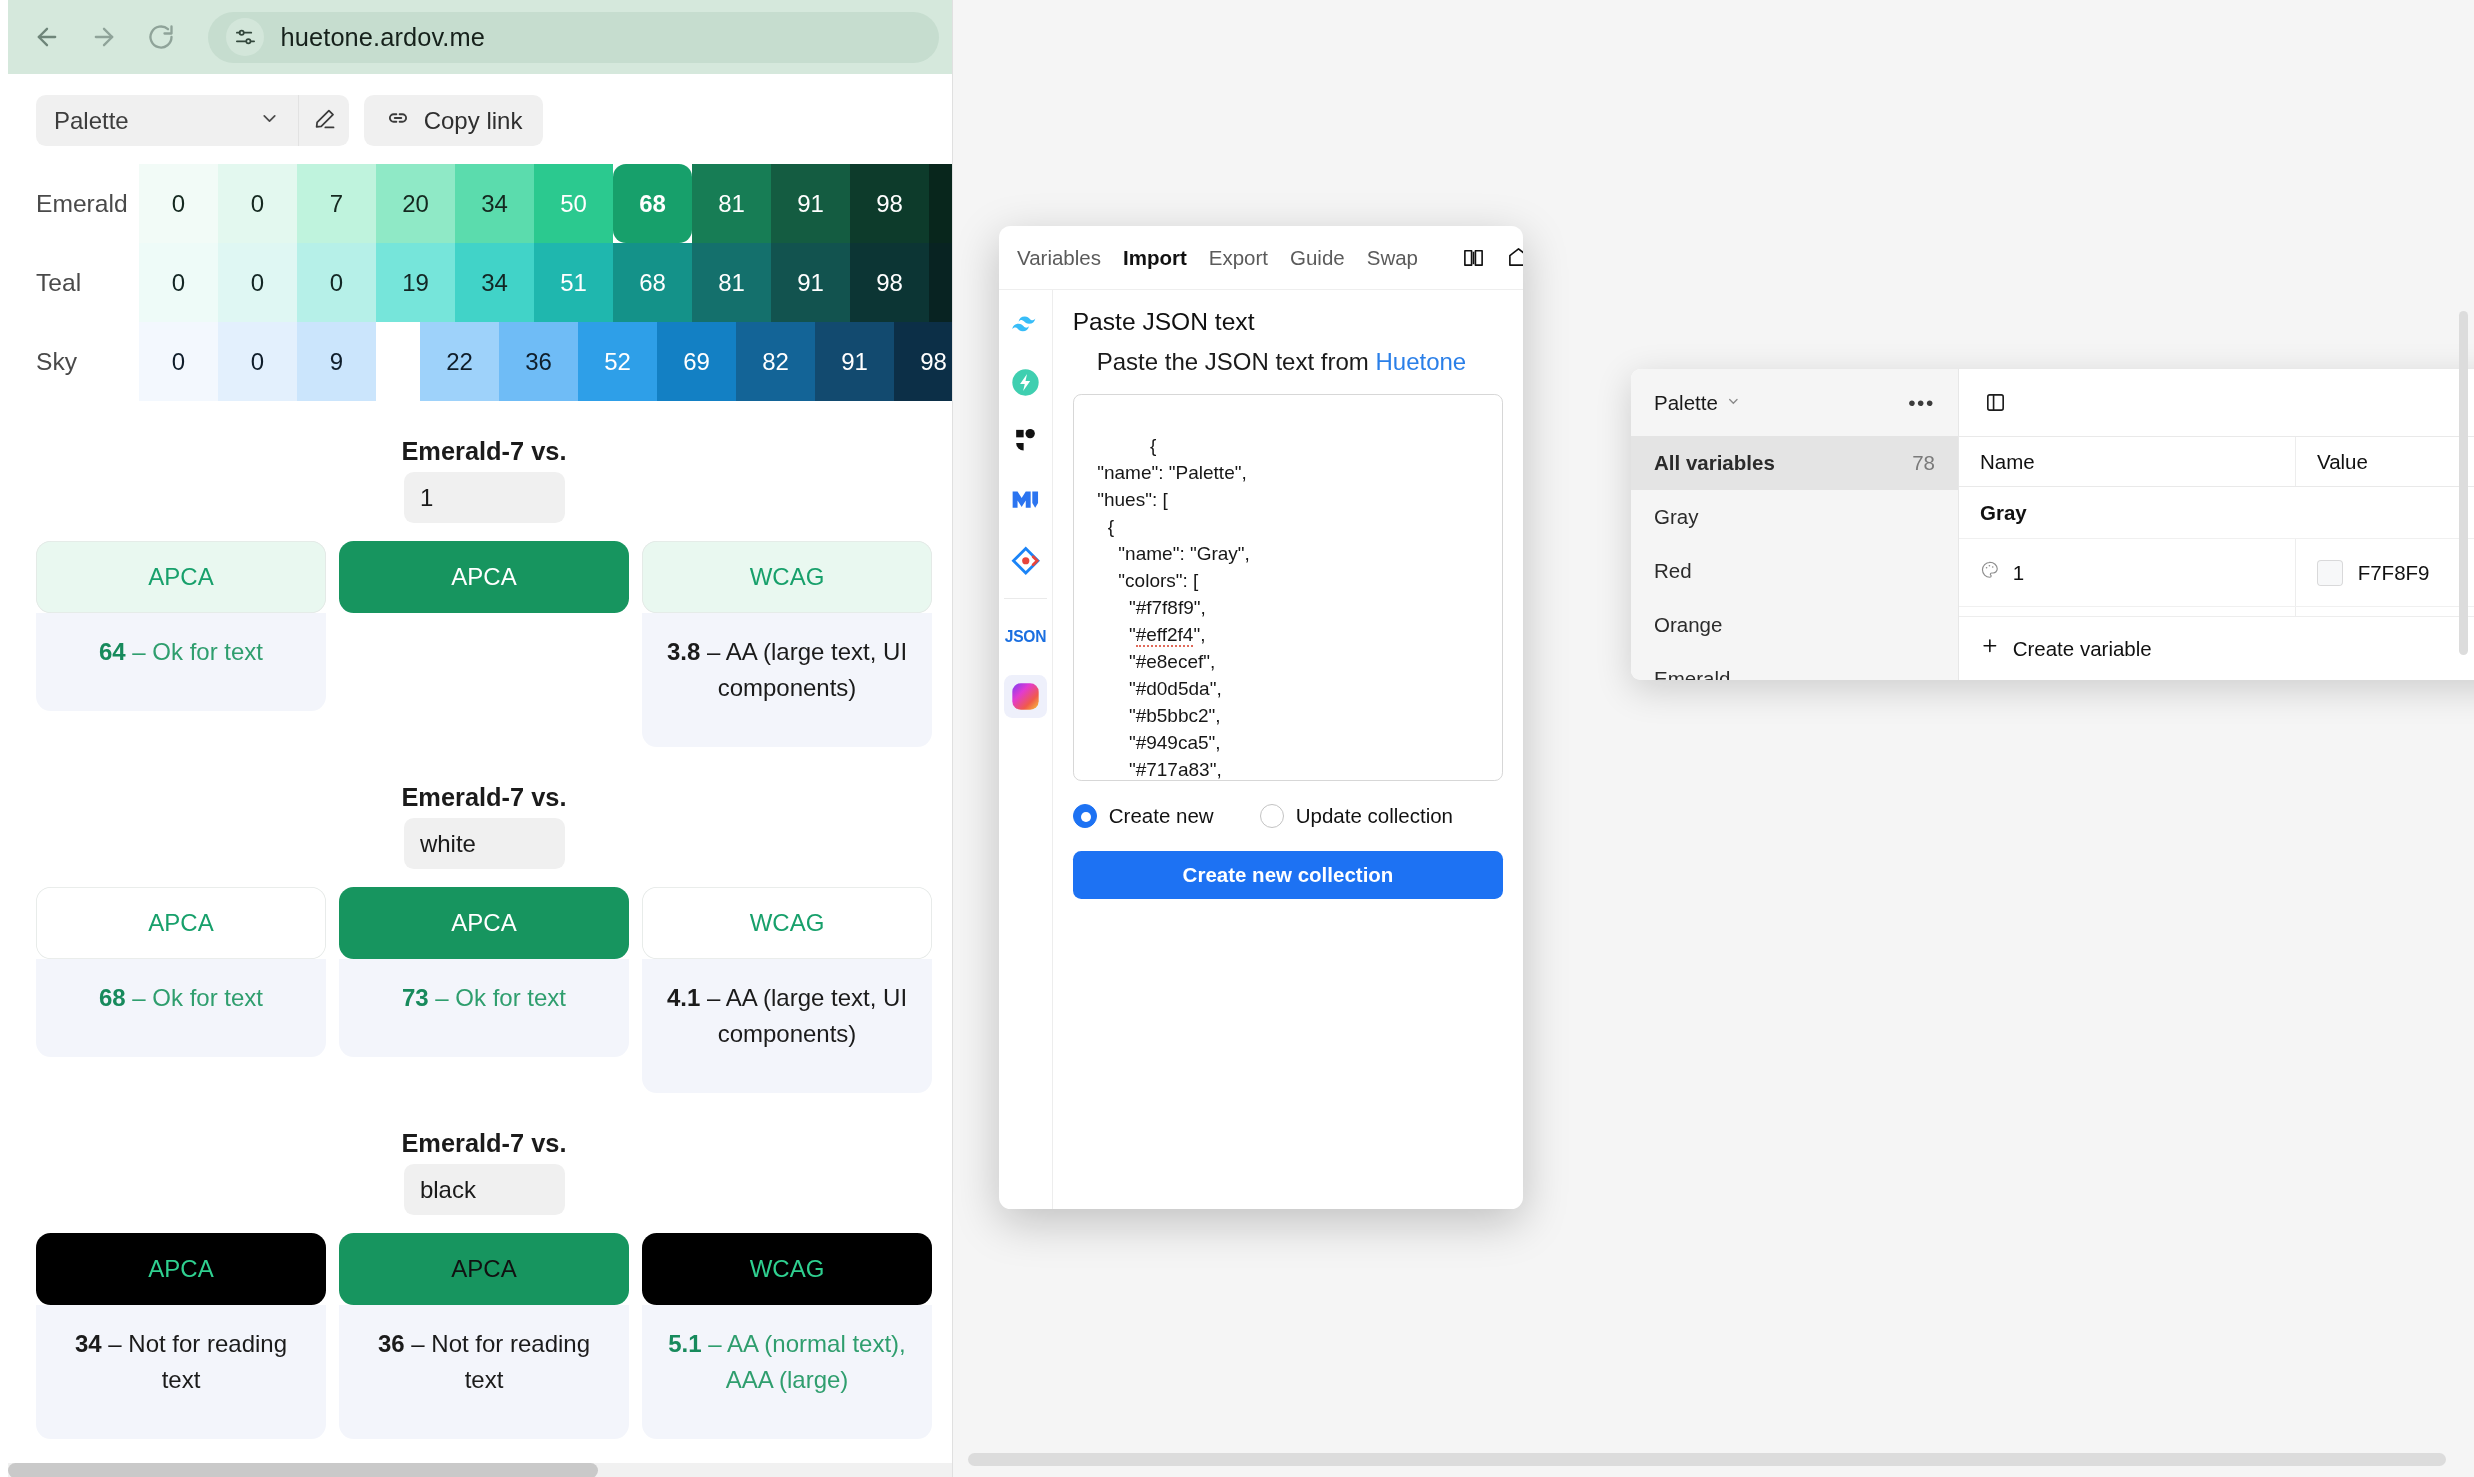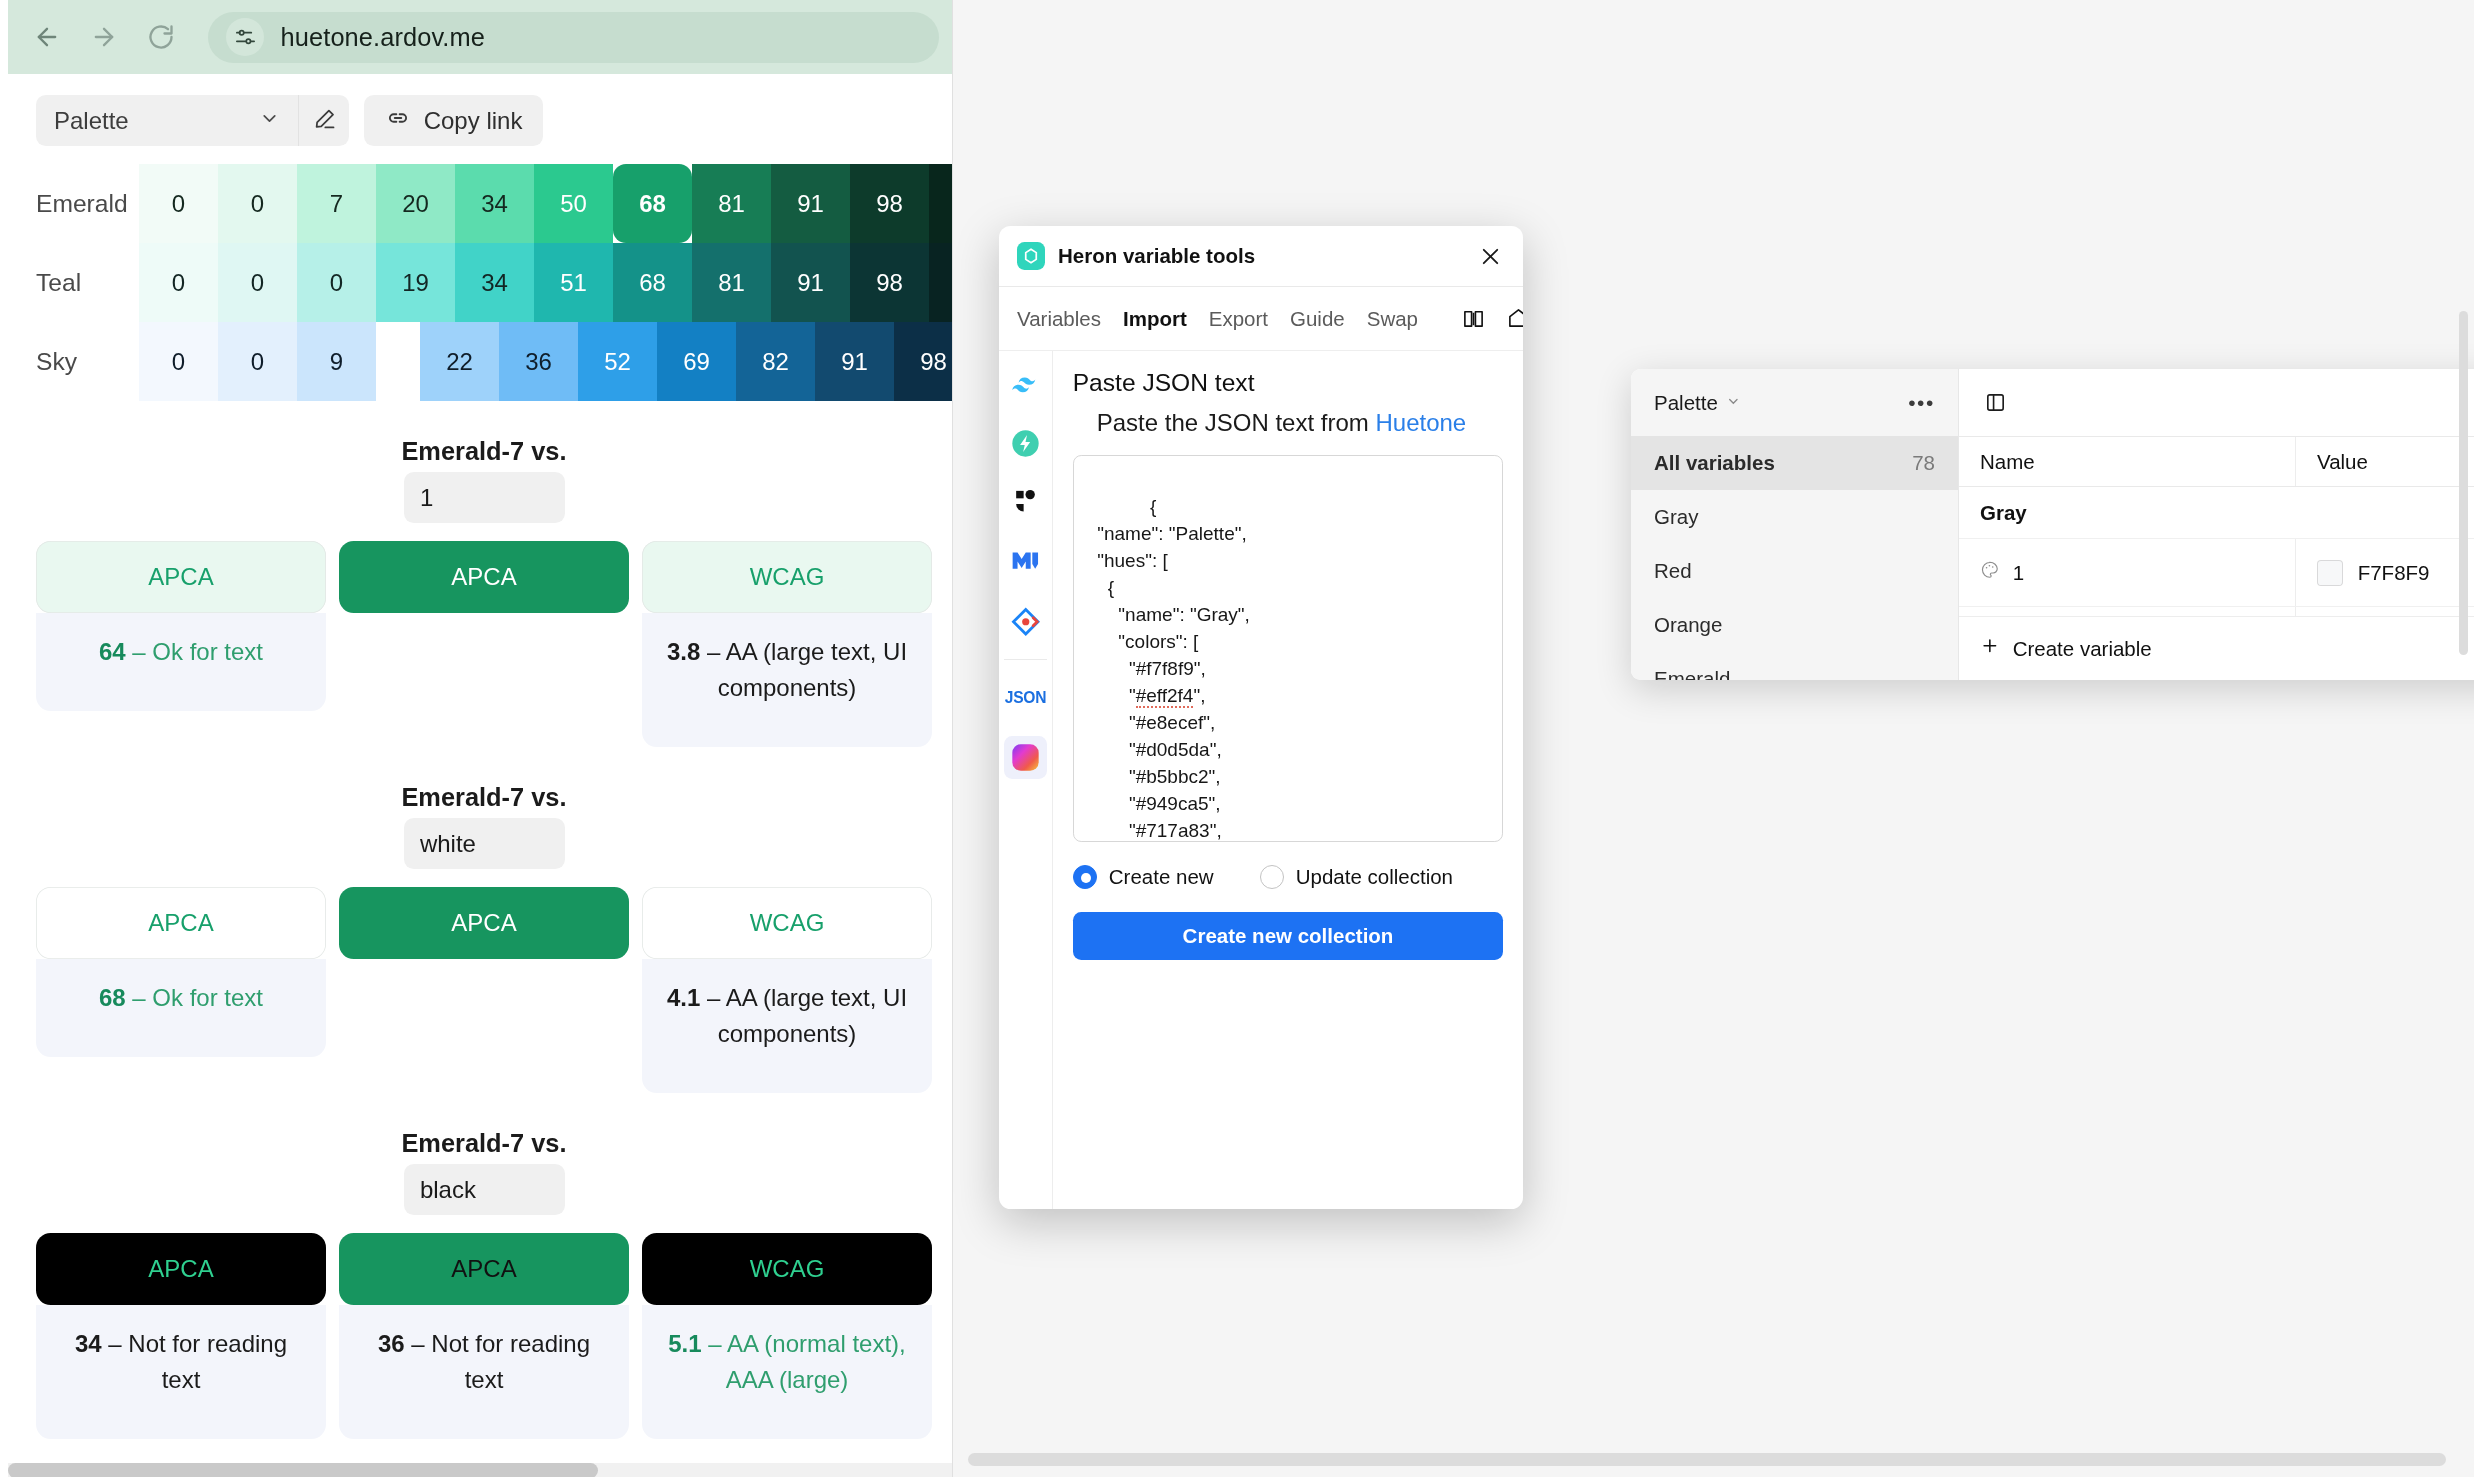--- a/index.html
+++ b/index.html
@@ -333,20 +333,21 @@
               <span class="label">Emerald-7 vs.</span>
               <div class="cmp-input">white</div>
             </div>
             <div class="cmp-cards">
               <div class="cmp-card">
                 <div class="cmp-head" style="background: rgb(255, 255, 255); color: rgb(23, 160, 107); box-shadow: rgb(227, 231, 229) 0px 0px 0px 0.8px inset;">APCA</div>
                 <div class="cmp-body"><b style="color: rgb(23, 138, 92);">68</b><span style="color: rgb(47, 158, 110);"> – Ok for text</span></div>
               </div>
               <div class="cmp-card">
                 <div class="cmp-head" style="background: rgb(23, 149, 95); color: rgb(255, 255, 255);">APCA</div>
+                <div class="cmp-body"><b style="color: rgb(23, 138, 92);">73</b><span style="color: rgb(47, 158, 110);"> – Ok for text</span></div>
               </div>
               <div class="cmp-card">
                 <div class="cmp-head" style="background: rgb(255, 255, 255); color: rgb(23, 160, 107); box-shadow: rgb(227, 231, 229) 0px 0px 0px 0.8px inset;">WCAG</div>
                 <div class="cmp-body"><b style="color: rgb(27, 27, 27);">4.1</b><span style="color: rgb(27, 27, 27);"> – AA (large text, UI components)</span></div>
               </div>
             </div>
           </div>
           <div class="cmp-block">
             <div class="cmp-title">
               <span class="label">Emerald-7 vs.</span>
@@ -379,33 +380,20 @@
       <div class="browser-scroll-h">
           <i></i>
         </div>
     </div>
   </div>
 
   <div class="figma-window">
     <div class="figma-canvas"></div>
 
     <div class="plugin-modal">
-      <div class="plugin-titlebar">
-        <span class="plugin-logo">
-          <svg width="18" height="18" viewBox="0 0 24 24" fill="none" stroke="#ffffff" stroke-width="2.3">
-              <path d="M12 3l7 4.5v9L12 21l-7-4.5v-9z"></path>
-            </svg>
-        </span>
-        <span class="plugin-title">Heron variable tools</span>
-        <span class="plugin-close">
-          <svg width="23" height="23" viewBox="0 0 24 24" fill="none" stroke="#1a1a1a" stroke-width="1.9" stroke-linecap="round">
-              <path d="M5 5l14 14M19 5L5 19"></path>
-            </svg>
-        </span>
-      </div>
 
       <div class="plugin-tabs" id="plugin-tabs">
           <div class="ptab">Variables</div>
           <div class="ptab active">Import</div>
           <div class="ptab">Export</div>
           <div class="ptab">Guide</div>
           <div class="ptab">Swap</div>
           <div class="ptab-spacer"></div>
           <div class="ptab-icon">
             <svg width="23" height="23" viewBox="0 0 24 24" fill="none" stroke="#111" stroke-width="1.7" stroke-linejoin="round">

